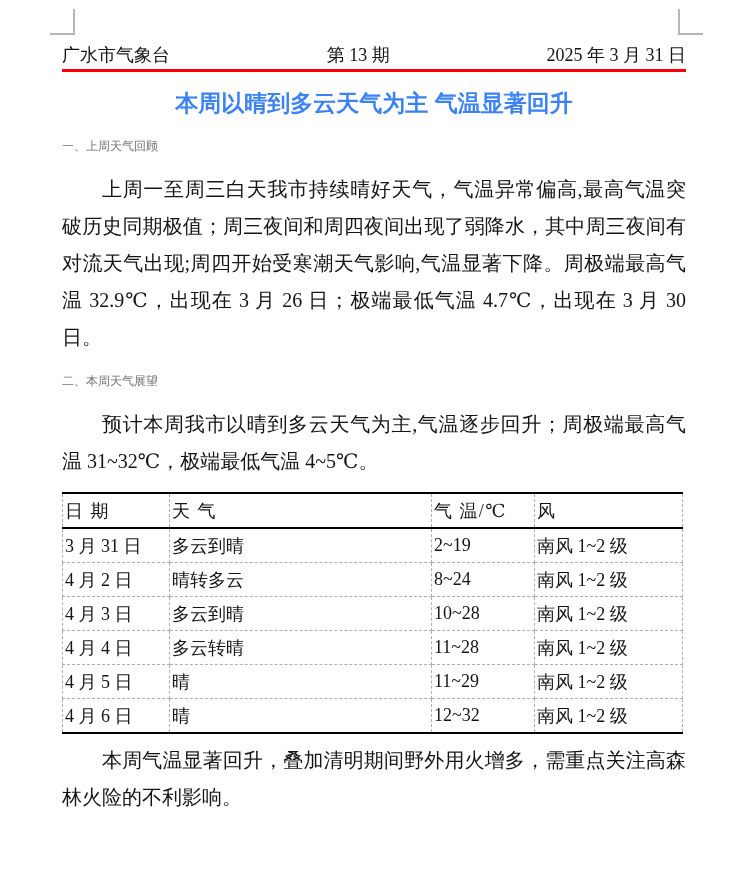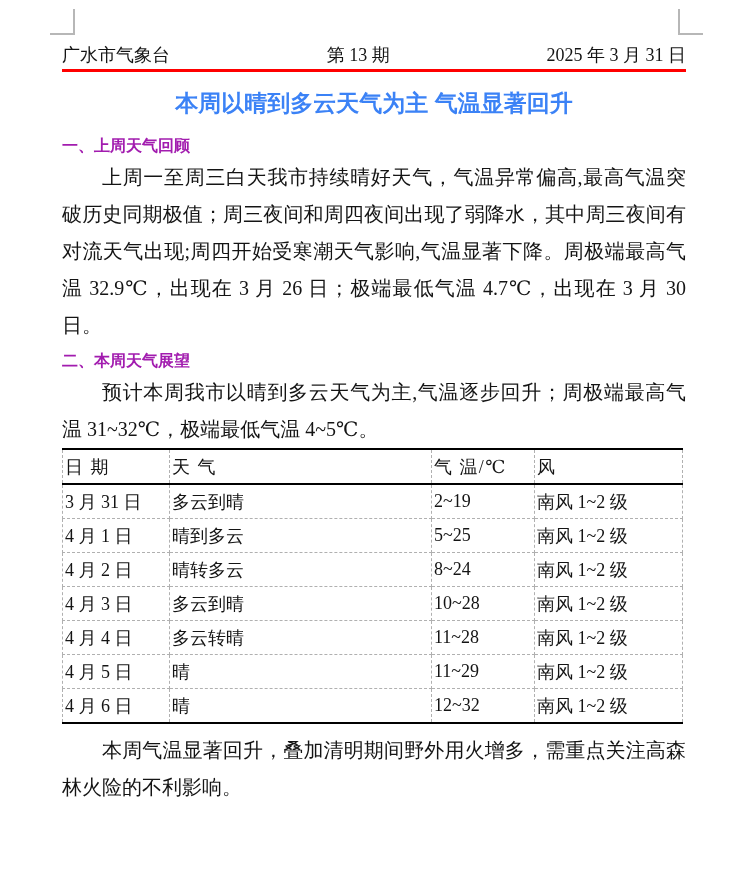--- a/index.html
+++ b/index.html
@@ -33,25 +33,25 @@
   }
   .red-rule{height:3px;margin:3px 62px 0;}
   .headline{
     margin:16px 30px 0;
     text-align:center;
     font-family:"Liberation Sans","DejaVu Sans",sans-serif;
     font-size:23px;line-height:30px;font-weight:700;color:#3b82f6;
   }
   .section-heading{
     margin:15px 62px 0;
-    font-size:16px;line-height:26px;font-weight:700;color:#a21caf;
+    font-size:12px;line-height:26px;font-weight:400;color:#737373;
   }
   .section-heading.second{margin-top:4px;}
   .body-para{
-    margin:0 62px;
+    margin:12px 62px;
     font-size:20px;line-height:37px;
     text-align:justify;text-indent:2em;
   }
   table.forecast{
     border-collapse:collapse;
     table-layout:fixed;
     margin:0 0 0 62px;
     width:620px;
     border-top:2px solid #000;
     border-bottom:2px solid #000;
@@ -114,26 +114,20 @@
       </tr>
     </thead>
     <tbody>
         <tr>
           <td>3 月 31 日</td>
           <td>多云到晴</td>
           <td>2~19</td>
           <td>南风 1~2 级</td>
         </tr>
         <tr>
-          <td>4 月 1 日</td>
-          <td>晴到多云</td>
-          <td>5~25</td>
-          <td>南风 1~2 级</td>
-        </tr>
-        <tr>
           <td>4 月 2 日</td>
           <td>晴转多云</td>
           <td>8~24</td>
           <td>南风 1~2 级</td>
         </tr>
         <tr>
           <td>4 月 3 日</td>
           <td>多云到晴</td>
           <td>10~28</td>
           <td>南风 1~2 级</td>

